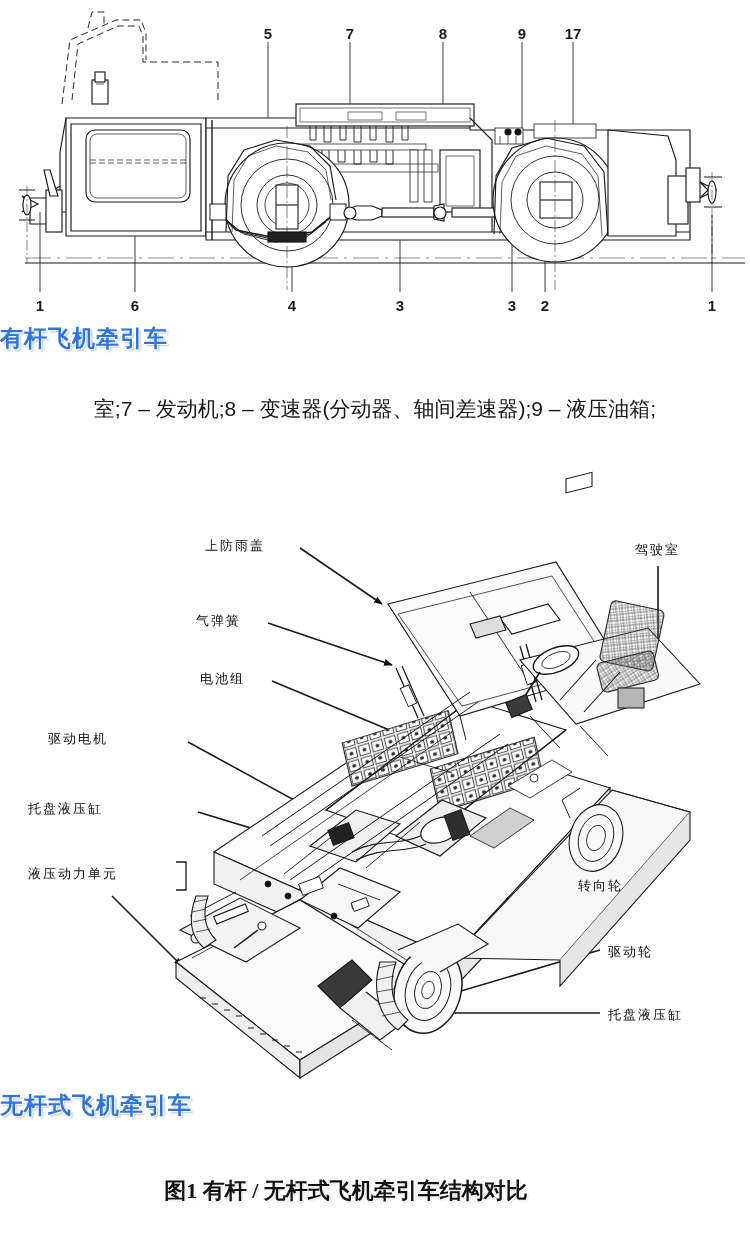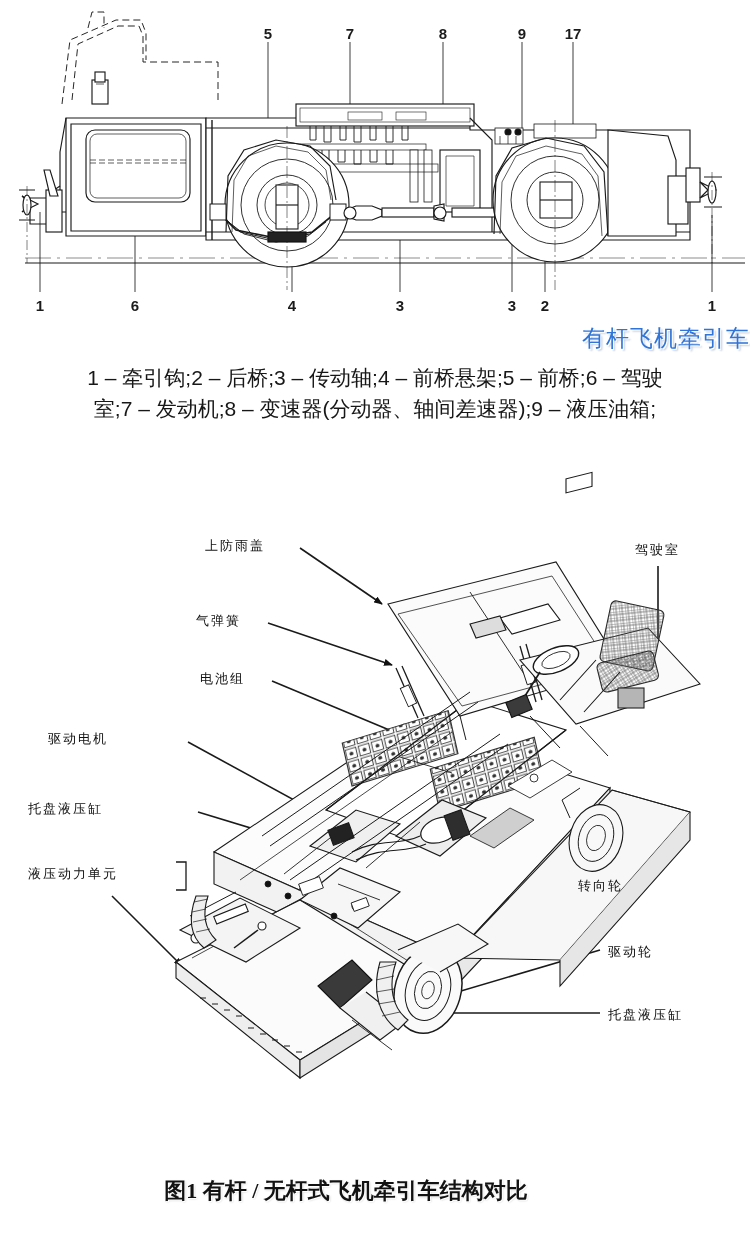--- a/index.html
+++ b/index.html
@@ -11,23 +11,23 @@
   }
   .fig{position:absolute;left:0;top:0;width:750px;height:1240px;}
 
   
   .callout-num{
     position:absolute;font-family:"Liberation Sans","DejaVu Sans",sans-serif;
     font-size:15px;font-weight:bold;color:#1b1b1b;line-height:1;
     transform:translateX(-50%);
   }
   .blue-title{
-    position:absolute;left:0;width:750px;text-align:right;
+    position:absolute;left:0;width:750px;text-align:left;
     font-family:"Liberation Sans","DejaVu Sans",sans-serif;
-    font-weight:normal;font-size:23px;letter-spacing:1px;
+    font-weight:bold;font-size:23px;letter-spacing:1px;
     color:#2f74d8;
     text-shadow:1px 1px 0 #ffffff, 2px 2px 2px #b9c4d2;
   }
   .legend{
     position:absolute;left:16px;width:718px;text-align:center;
     font-family:"Liberation Sans","DejaVu Sans",sans-serif;
     font-size:21px;line-height:31px;color:#171717;
   }
   .figcaption{
     position:absolute;left:0;width:692px;text-align:center;
@@ -407,30 +407,30 @@
     <div class="callout-num" style="left:135px;top:298px">6</div>
     <div class="callout-num" style="left:292px;top:298px">4</div>
     <div class="callout-num" style="left:400px;top:298px">3</div>
     <div class="callout-num" style="left:512px;top:298px">3</div>
     <div class="callout-num" style="left:545px;top:298px">2</div>
     <div class="callout-num" style="left:712px;top:298px">1</div>
   </div>
 
   <div class="blue-title" style="top:323px">有杆飞机牵引车</div>
 
-  <div class="legend" style="top:362px">1 – 牵引钩;2 – 后桥;3 – 传动轴;4 – 前桥悬架;5 – 前桥;6 – 驾驶</div>
   <div class="legend" style="top:393px">室;7 – 发动机;8 – 变速器(分动器、轴间差速器);9 – 液压油箱;</div>
 
   <div class="lbl" style="left:205px;top:537px">上防雨盖</div>
   <div class="lbl" style="left:196px;top:612px">气弹簧</div>
   <div class="lbl" style="left:200px;top:670px">电池组</div>
   <div class="lbl" style="left:48px;top:730px">驱动电机</div>
   <div class="lbl" style="left:28px;top:800px">托盘液压缸</div>
   <div class="lbl" style="left:28px;top:865px">液压动力单元</div>
 
   <div class="lbl r" style="left:635px;top:541px">驾驶室</div>
   <div class="lbl r" style="left:578px;top:877px">转向轮</div>
   <div class="lbl r" style="left:608px;top:943px">驱动轮</div>
   <div class="lbl r" style="left:608px;top:1006px">托盘液压缸</div>
 
+  <div class="blue-title" style="top:1090px">无杆式飞机牵引车</div>
 
   <div class="figcaption" style="top:1176px">图1 有杆 / 无杆式飞机牵引车结构对比</div>
 </div>
 
 </body></html>

